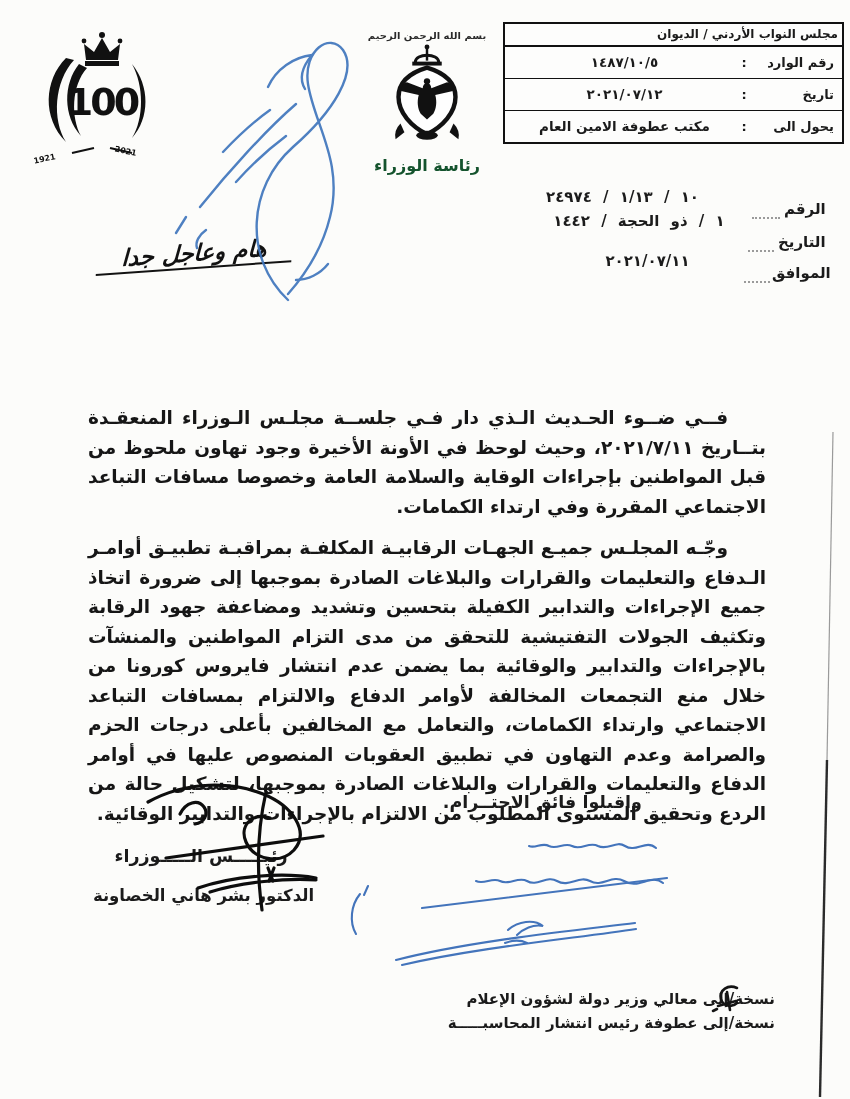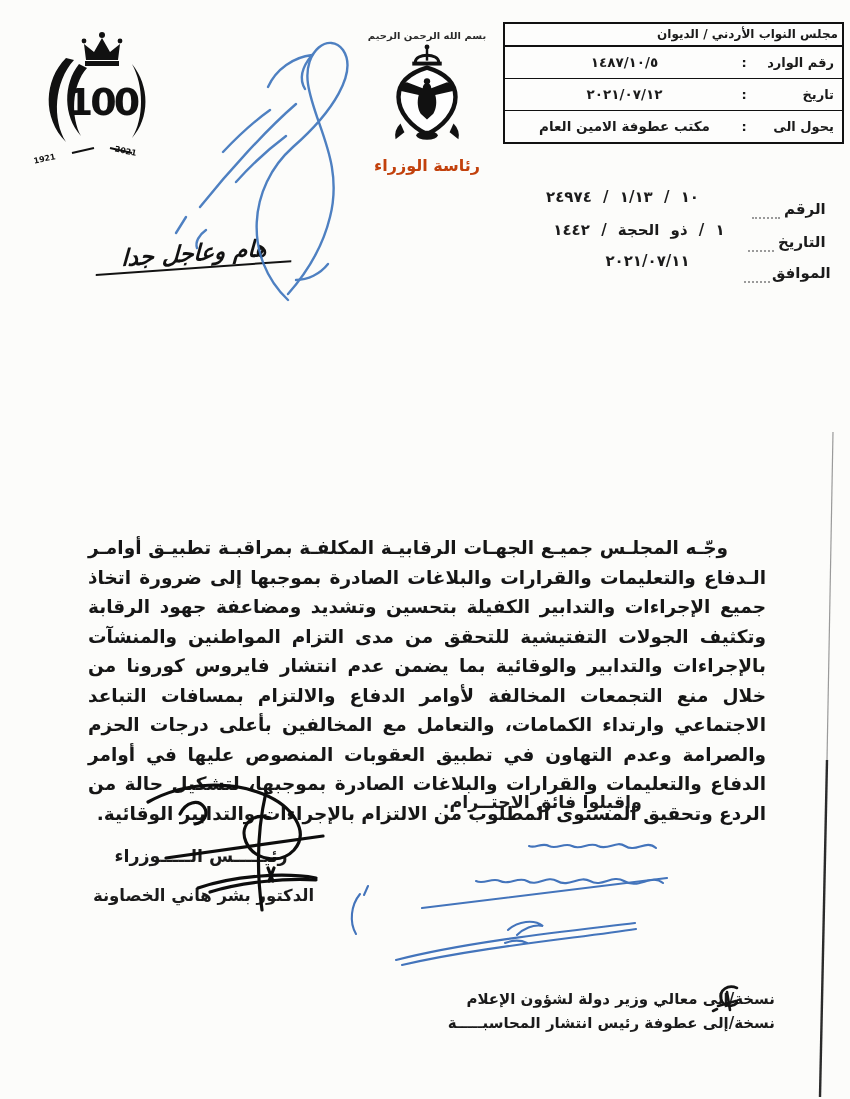--- a/index.html
+++ b/index.html
@@ -31,21 +31,21 @@
   .urgent{
     left:96px;top:240px;width:196px;text-align:center;
     font-size:23px;font-weight:bold;font-style:italic;color:#121212;
     transform:rotate(-4deg) skewX(-6deg);
     border-bottom:2.5px solid #121212;padding-bottom:1px;
   }
 
   
   .crest-block{left:352px;top:30px;width:150px;text-align:center;}
   .bismillah{font-size:10px;font-weight:bold;color:#2a2a2a;transform:scaleY(.9);letter-spacing:-.5px;}
-  .office-name{font-size:16px;font-weight:bold;color:#c2410c;margin-top:1px;letter-spacing:-.5px;}
+  .office-name{font-size:16px;font-weight:bold;color:#14532d;margin-top:1px;letter-spacing:-.5px;}
 
   
   .salutation{left:390px;top:318px;width:250px;text-align:right;font-size:19px;font-weight:bold;line-height:26px;}
 
   
   .para{left:88px;width:678px;font-size:18.5px;font-weight:bold;line-height:29.5px;
         text-align:justify;color:#161616;}
   .para.p1{top:403px;text-indent:38px;}
   .para.p2{top:533px;text-indent:38px;}
 
@@ -128,31 +128,32 @@
       <span class="slabel">يحول الى</span>
       <span class="scolon">:</span>
       <span class="sval">مكتب عطوفة الامين العام</span>
     </div>
   </div>
 
   <div class="abs ref-val" style="left:495px;top:188px;width:255px;">١٠ / ١/١٣ / ٢٤٩٧٤</div>
   <div class="abs ref-label" style="left:784px;top:200px;">الرقم</div>
   <div class="abs leader" style="left:752px;top:216px;width:28px;"></div>
 
-  <div class="abs ref-val" style="left:525px;top:221px;width:228px;">١ / ذو الحجة / ١٤٤٢</div>
+  <div class="abs ref-val" style="left:525px;top:212px;width:228px;">١ / ذو الحجة / ١٤٤٢</div>
   <div class="abs ref-label" style="left:778px;top:233px;">التاريخ</div>
   <div class="abs leader" style="left:748px;top:249px;width:26px;"></div>
 
   <div class="abs ref-val" style="left:545px;top:252px;width:205px;">٢٠٢١/٠٧/١١</div>
   <div class="abs ref-label" style="left:772px;top:264px;">الموافق</div>
   <div class="abs leader" style="left:744px;top:280px;width:26px;"></div>
 
   <div class="abs urgent">هام وعاجل جدا</div>
 
 
+  <div class="abs para p1">فــي ضــوء الحـديث الـذي دار فـي جلســة مجلـس الـوزراء المنعقـدة بتــاريخ ٢٠٢١/٧/١١، وحيث لوحظ في الأونة الأخيرة وجود تهاون ملحوظ من قبل المواطنين بإجراءات الوقاية والسلامة العامة وخصوصا مسافات التباعد الاجتماعي المقررة وفي ارتداء الكمامات.</div>
   <div class="abs para p2">وجّـه المجلـس جميـع الجهـات الرقابيـة المكلفـة بمراقبـة تطبيـق أوامـر الـدفاع والتعليمات والقرارات والبلاغات الصادرة بموجبها إلى ضرورة اتخاذ جميع الإجراءات والتدابير الكفيلة بتحسين وتشديد ومضاعفة جهود الرقابة وتكثيف الجولات التفتيشية للتحقق من مدى التزام المواطنين والمنشآت بالإجراءات والتدابير والوقائية بما يضمن عدم انتشار فايروس كورونا من خلال منع التجمعات المخالفة لأوامر الدفاع والالتزام بمسافات التباعد الاجتماعي وارتداء الكمامات، والتعامل مع المخالفين بأعلى درجات الحزم والصرامة وعدم التهاون في تطبيق العقوبات المنصوص عليها في أوامر الدفاع والتعليمات والقرارات والبلاغات الصادرة بموجبها، لتشكيل حالة من الردع وتحقيق المستوى المطلوب من الالتزام بالإجراءات والتدابير الوقائية.</div>
 
   <div class="abs closing">واقبلوا فائق الاحتــرام.</div>
 
   <div class="abs sig-title">رئيـــــس الـــــوزراء</div>
   <div class="abs sig-name">الدكتور بشر هاني الخصاونة</div>
 
   <svg class="abs" style="left:118px;top:772px;z-index:4;" width="215" height="152" viewBox="0 0 215 152">
     <g fill="none" stroke="#0d0d0d" stroke-width="3.2" stroke-linecap="round">
       <path d="M30,30 C70,8 115,10 145,22 C175,34 192,60 176,78 C162,93 136,88 128,70 C121,54 134,40 152,46"></path>

